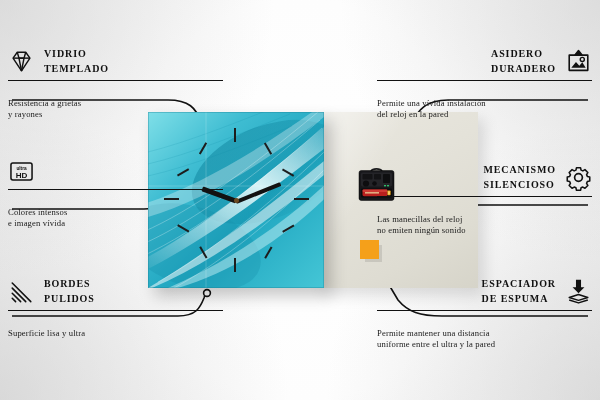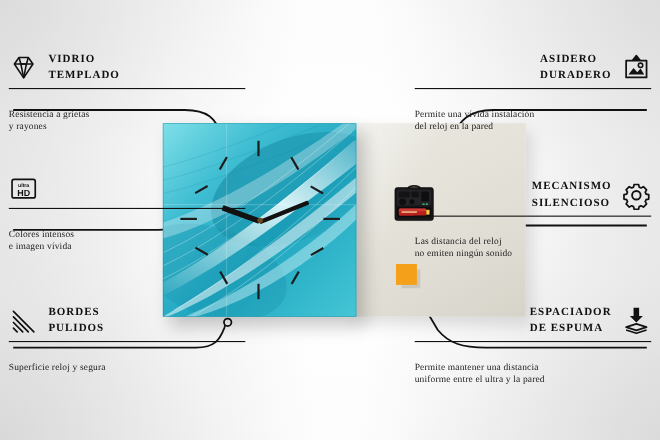--- a/index.html
+++ b/index.html
@@ -252,21 +252,21 @@
           <path d="M5 6 L27 28"></path>
             <path d="M5 12 L21 28"></path>
             <path d="M5 18 L15 28"></path>
             <path d="M5 24 L9 28"></path>
         </svg>
       </span>
       <span class="f-title">BORDES
 PULIDOS</span>
     </div>
     <div class="f-rule"></div>
-    <div class="f-desc">Superficie reloj y segura</div>
+    <div class="f-desc">Superficie lisa y ultra</div>
   </div>
 
   <div class="feature right" id="feat-asidero">
     <div class="f-head">
       <span class="icon">
         <svg viewBox="0 0 32 32" fill="none" stroke="#111" stroke-width="1.7" stroke-linejoin="round">
           <path d="M16 3 L12 8 H20 Z" fill="#111"></path>
           <rect x="5" y="8.5" width="22" height="18" stroke-width="1.9"></rect>
           <path d="M7.5 23.5 L13 16.5 L17 21 L20.5 17 L24.5 23.5 Z" fill="#111" stroke="none"></path>
           <circle cx="20.5" cy="13.5" r="2.4"></circle>
@@ -285,21 +285,21 @@
       <span class="icon">
         <svg viewBox="0 0 32 32" fill="none" stroke="#111" stroke-width="2" stroke-linejoin="round">
           <path d="M13.4 3.4 h5.2 l.7 3.1 2.3 1 2.7-1.6 3.7 3.7 -1.6 2.7 1 2.3 3.1 .7 v5.2 l-3.1 .7 -1 2.3 1.6 2.7 -3.7 3.7 -2.7-1.6 -2.3 1 -.7 3.1 h-5.2 l-.7-3.1 -2.3-1 -2.7 1.6 -3.7-3.7 1.6-2.7 -1-2.3 -3.1-.7 v-5.2 l3.1-.7 1-2.3 -1.6-2.7 3.7-3.7 2.7 1.6 2.3-1 Z" transform="scale(.92) translate(1.4,1.4)"></path>
           <circle cx="16" cy="16" r="4.6"></circle>
         </svg>
       </span>
       <span class="f-title">MECANISMO
 SILENCIOSO</span>
     </div>
     <div class="f-rule"></div>
-    <div class="f-desc">Las distancia del reloj
+    <div class="f-desc">Las manecillas del reloj
 no emiten ningún sonido</div>
   </div>
 
   <div class="feature right" id="feat-espaciador">
     <div class="f-head">
       <span class="icon">
         <svg viewBox="0 0 32 32" fill="none" stroke="#111" stroke-width="1.8" stroke-linejoin="round">
           <path d="M13 2 h6 v9 h4 l-7 7 -7-7 h4 Z" fill="#111" stroke="none"></path>
           <path d="M16 19.5 L27 23 L16 26.5 L5 23 Z"></path>
           <path d="M5 26 L16 29.5 L27 26"></path>

